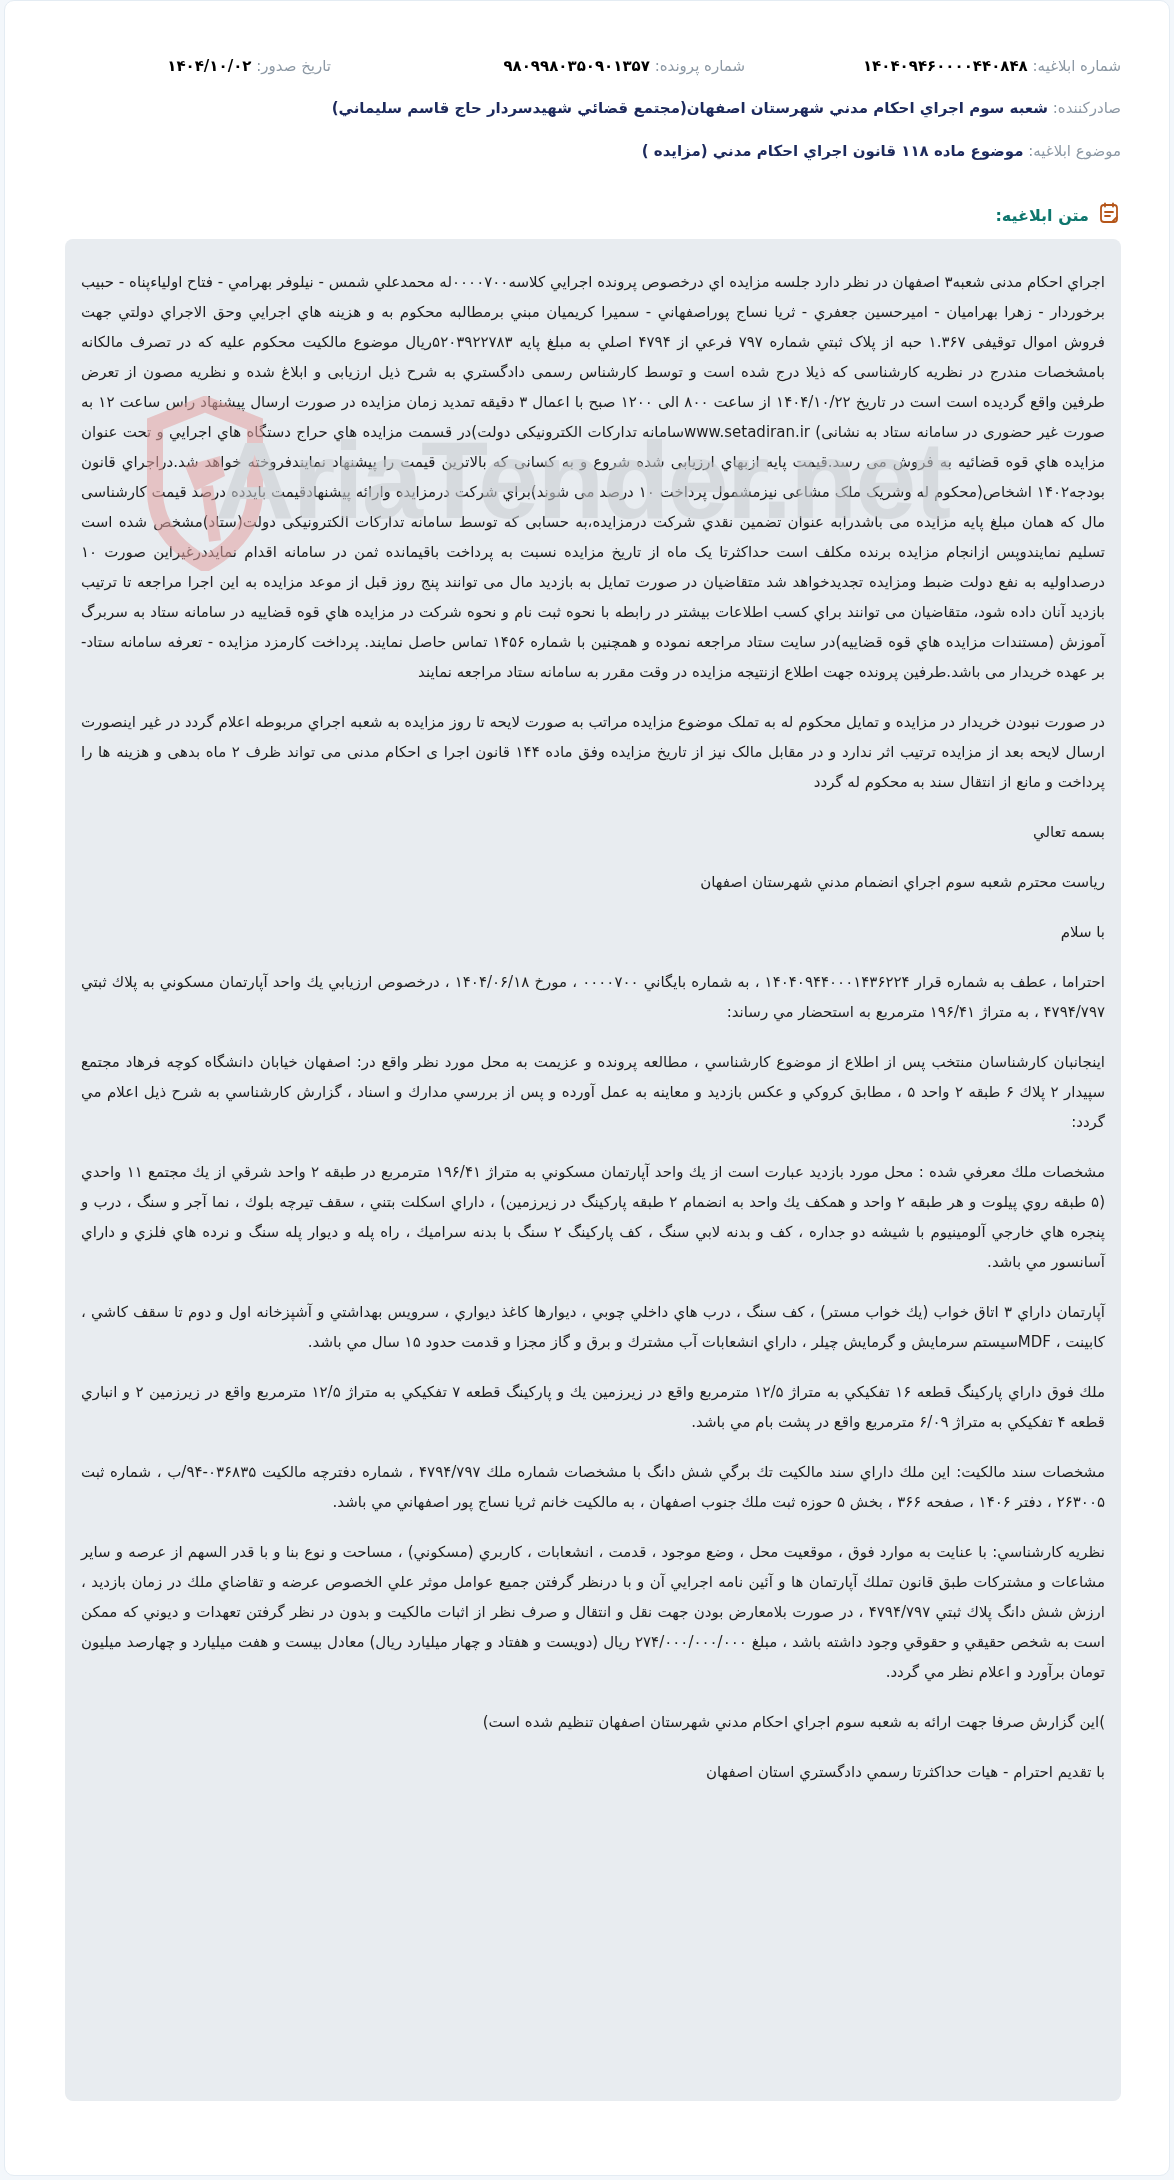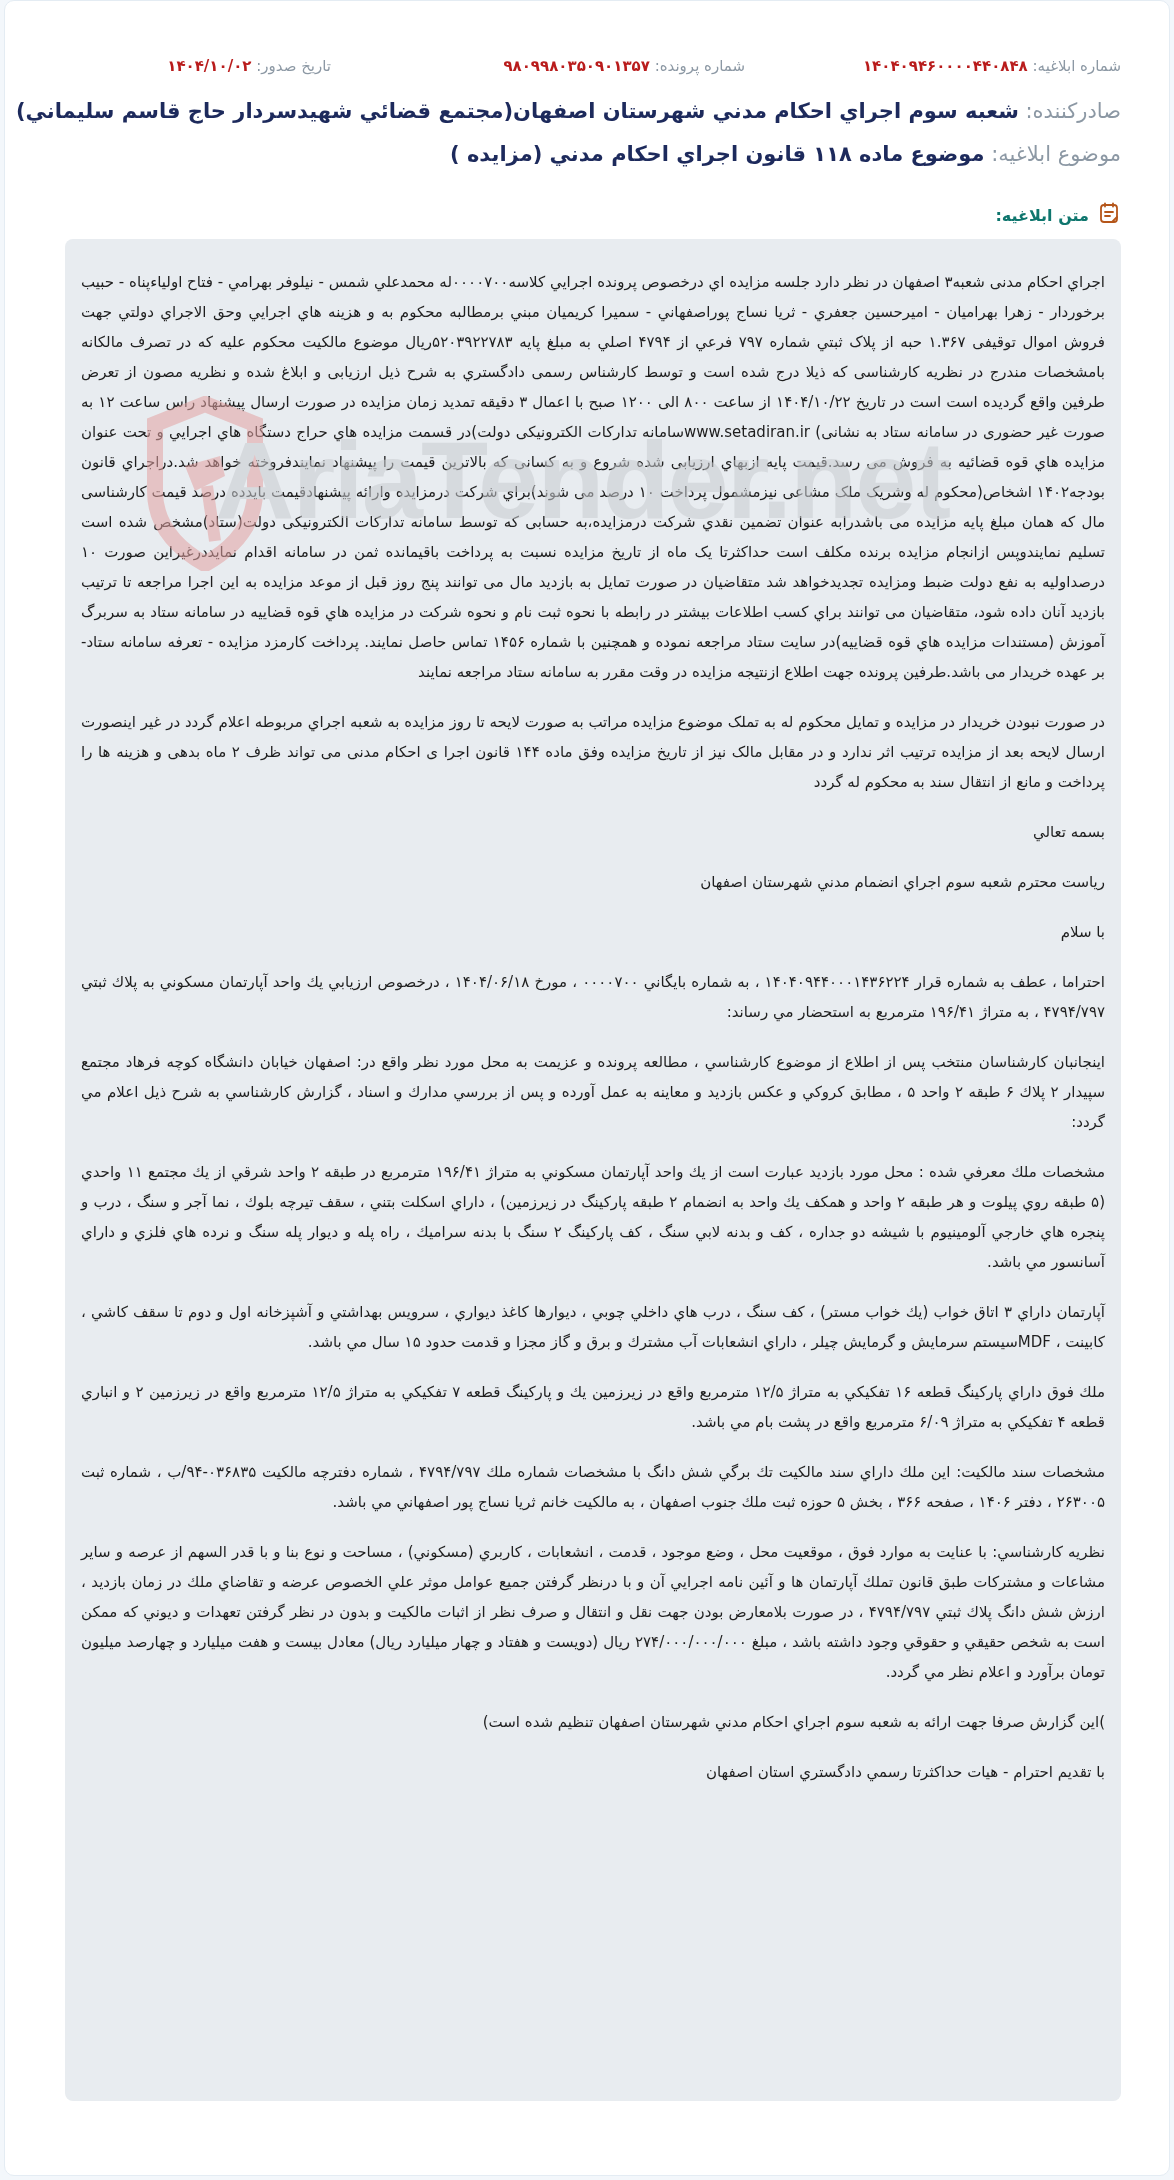--- a/index.html
+++ b/index.html
@@ -4,22 +4,22 @@
 <style>
   html, body { margin:0; padding:0; background:#f3f7fb; }
   body { width:1174px; height:2180px; overflow:hidden; font-family:"DejaVu Sans", sans-serif; direction:rtl; }
   .card {
     position:absolute; left:4px; top:0; width:1166px; height:2176px;
     background:#ffffff; border:1px solid #e4ecf3; border-radius:10px; box-sizing:border-box;
   }
   .meta-row { position:absolute; right:48px; top:56px; left:48px; height:22px; font-size:15px; color:#8c98a4; }
   .meta-item { position:absolute; top:0; white-space:nowrap; }
   .meta-item .lbl { color:#8c98a4; }
-  .meta-item .val { color:#b91c1c; font-weight:bold; }
-  .line { position:absolute; right:48px; left:40px; font-size:21px; color:#8c98a4; white-space:nowrap; }
+  .meta-item .val { color:#000000; font-weight:bold; }
+  .line { position:absolute; right:48px; left:40px; font-size:15px; color:#8c98a4; white-space:nowrap; }
   .line .val { color:#1d2a5c; font-weight:bold; }
   .section-title {
     position:absolute; right:48px; top:200px; display:flex; align-items:center; gap:8px;
     color:#0f766e; font-weight:bold; font-size:16px;
   }
   .section-title svg { width:24px; height:24px; }
   .body-panel {
     position:absolute; right:48px; left:60px; top:238px; height:1862px;
     background:#e8ecf0; border-radius:8px; padding:28px 16px 0 16px; box-sizing:border-box;
     color:#1e1e1e; font-size:15px; line-height:30px; text-align:justify; overflow:hidden;

